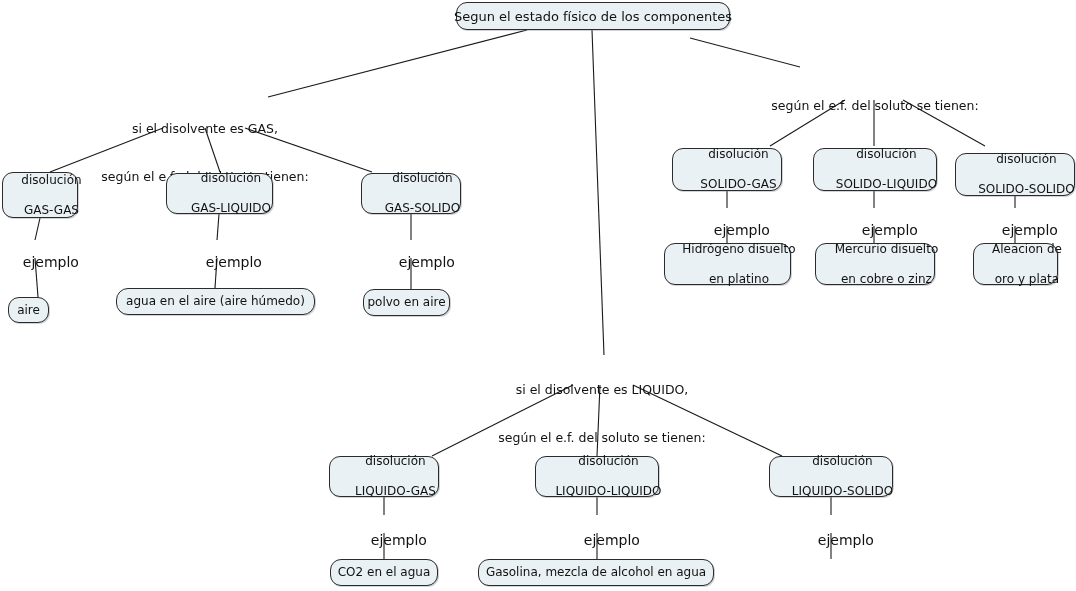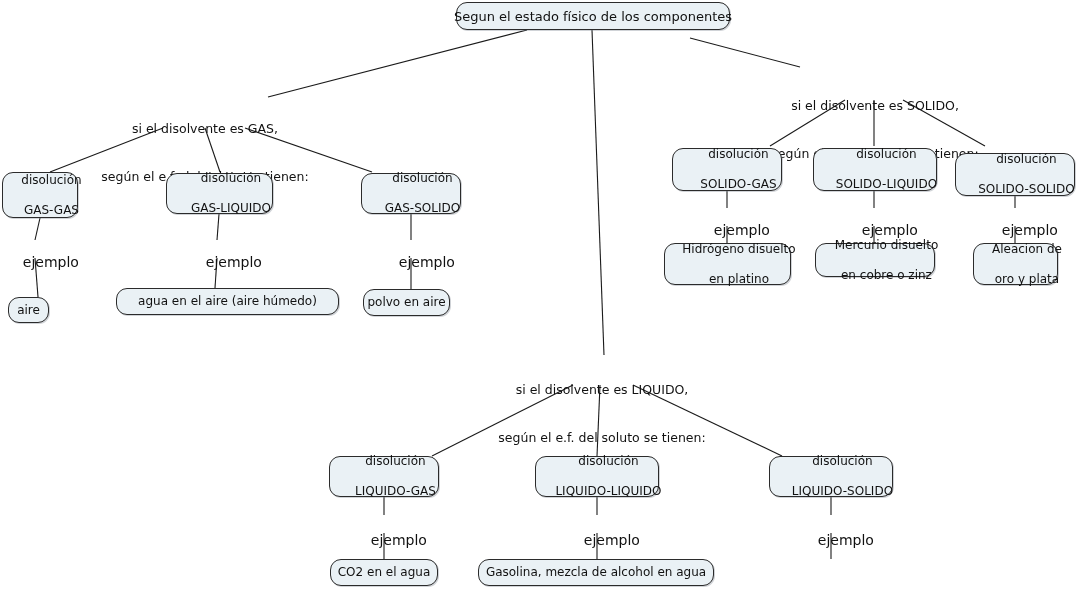--- a/index.html
+++ b/index.html
@@ -129,39 +129,38 @@
 
   <div class="node" style="left:166px; top:173px; width:107px; height:41px;">
     <span>
       <span>disolución</span><br>
       <span>GAS-LIQUIDO</span>
     </span>
   </div>
   <div class="label link-word" style="left:188px; top:241px; width:62px;">
     <span>ejemplo</span>
   </div>
-  <div class="node" style="left:116px; top:288px; width:223px; height:27px;">
+  <div class="node" style="left:116px; top:288px; width:199px; height:27px;border-radius:12px;">
     <span>agua en el aire (aire húmedo)</span>
   </div>
 
   <div class="node" style="left:361px; top:173px; width:100px; height:41px;">
     <span>
       <span>disolución</span><br>
       <span>GAS-SOLIDO</span>
     </span>
   </div>
   <div class="label link-word" style="left:381px; top:241px; width:62px;">
     <span>ejemplo</span>
   </div>
   <div class="node" style="left:363px; top:289px; width:87px; height:27px;">
     <span>polvo en aire</span>
   </div>
 
   <div class="label" style="left:760px; top:66px; width:230px;">
-    <div>si el disolvente es SOLIDO,</div>
     <div>según el e.f. del soluto se tienen:</div>
   </div>
 
   <div class="node" style="left:672px; top:148px; width:110px; height:43px;">
     <span>
       <span>disolución</span><br>
       <span>SOLIDO-GAS</span>
     </span>
   </div>
   <div class="label link-word" style="left:696px; top:209px; width:62px;">
@@ -176,21 +175,21 @@
 
   <div class="node" style="left:813px; top:148px; width:124px; height:43px;">
     <span>
       <span>disolución</span><br>
       <span>SOLIDO-LIQUIDO</span>
     </span>
   </div>
   <div class="label link-word" style="left:844px; top:209px; width:62px;">
     <span>ejemplo</span>
   </div>
-  <div class="node" style="left:815px; top:243px; width:120px; height:34px;">
+  <div class="node" style="left:815px; top:243px; width:120px; height:42px;">
     <span>
       <span>Mercurio disuelto</span><br>
       <span>en cobre o zinz</span>
     </span>
   </div>
 
   <div class="node" style="left:955px; top:153px; width:120px; height:43px;">
     <span>
       <span>disolución</span><br>
       <span>SOLIDO-SOLIDO</span>

